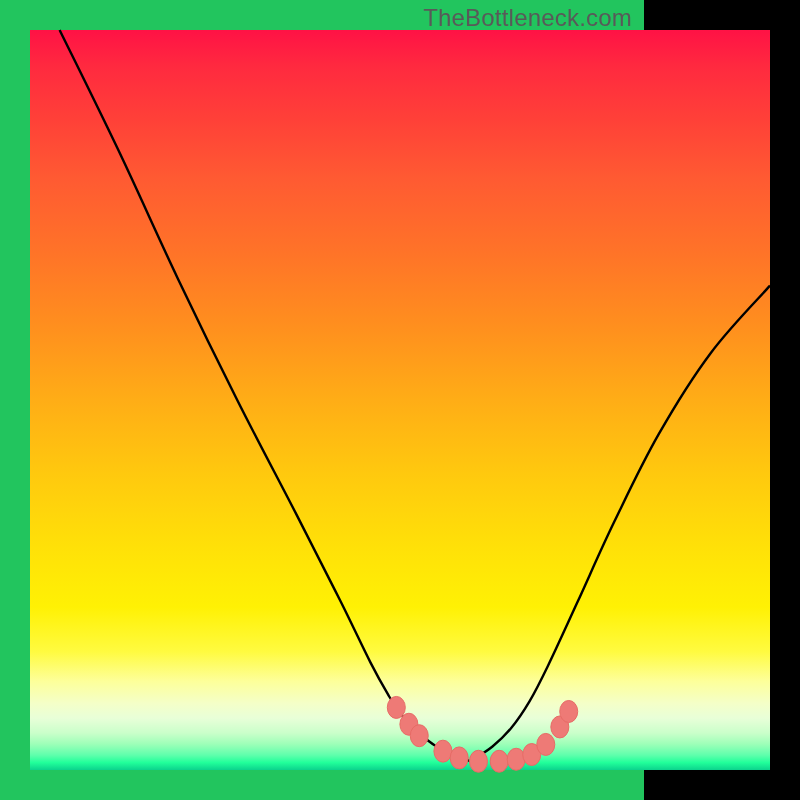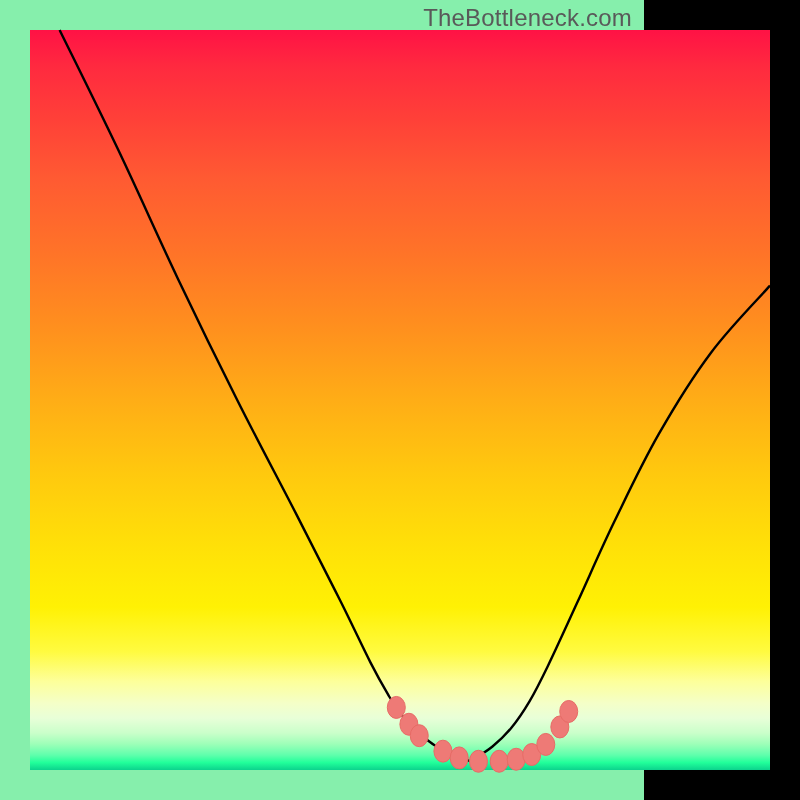--- a/index.html
+++ b/index.html
@@ -8,21 +8,21 @@
     width: 800px;
     height: 800px;
     overflow: hidden;
     background: #000;
     font-family: Arial, Helvetica, sans-serif;
   }
   .frame {
     position: relative;
     width: 644px;
     height: 800px;
-    background: #86efac;
+    background: #22c55e;
   }
   .plot-area {
     position: absolute;
     left: 30px;
     top: 30px;
     width: 740px;
     height: 740px;
     
     background: linear-gradient(to bottom,
       #ff1245 0%,

